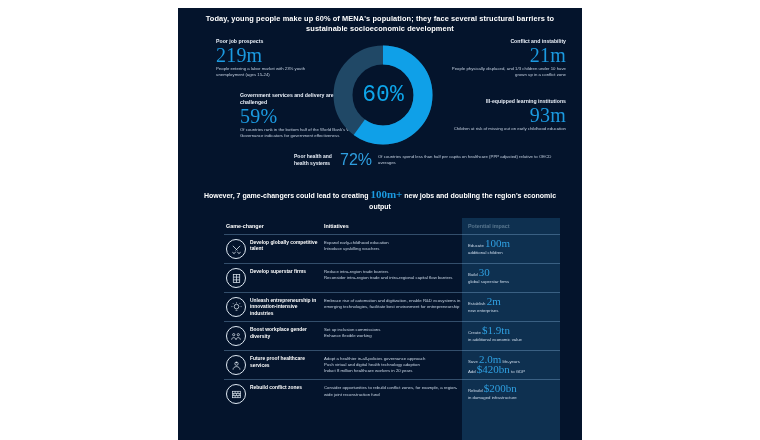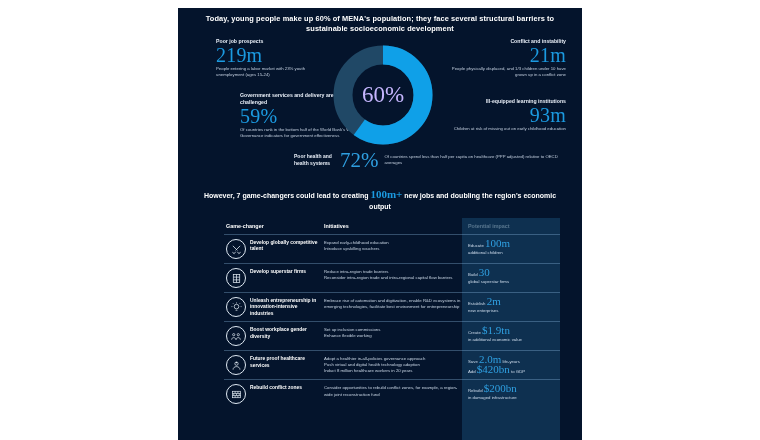--- a/index.html
+++ b/index.html
@@ -30,26 +30,26 @@
   .right-col{right:16px;width:122px;text-align:right;}
   .s1{top:30px;}
   .s2{top:84px;margin-left:24px;}
   .s3{top:30px;}
   .s4{top:90px;}
   
   .donut-wrap{position:absolute;left:150px;top:32px;width:110px;height:110px;}
   .donut-center{
     position:absolute;left:0;top:0;width:110px;height:110px;
     display:flex;align-items:center;justify-content:center;
-    font-family:Liberation Serif, serif;font-size:23px;color:#c4b5fd;text-align:center;
+    font-family:Liberation Mono, monospace;font-size:23px;color:#0ea5e9;text-align:center;
   }
   
   .health{position:absolute;left:116px;top:143px;width:272px;display:flex;align-items:center;gap:6px;}
   .health .hl{font-size:5px;font-weight:bold;line-height:6.6px;color:#e8eef7;width:40px;}
-  .health .hv{font-family:Liberation Serif, serif;font-size:21px;color:#2f9fe0;line-height:18px;}
+  .health .hv{font-family:Liberation Sans, sans-serif;font-size:16px;color:#2f9fe0;line-height:18px;}
   .health .hd{font-size:4.3px;line-height:6px;color:#c3cfdf;flex:1;}
   
   .banner{
     position:absolute;left:24px;top:181px;width:356px;text-align:center;
     color:#ffffff;font-size:7px;font-weight:bold;line-height:10.5px;
   }
   .banner .hi{color:#1b9ae0;font-family:"Liberation Serif",serif;font-size:11px;}
   
   .table{position:absolute;left:46px;top:210px;width:336px;}
   .thead{display:flex;height:16px;align-items:center;color:#ffffff;font-size:5.4px;font-weight:bold;}

